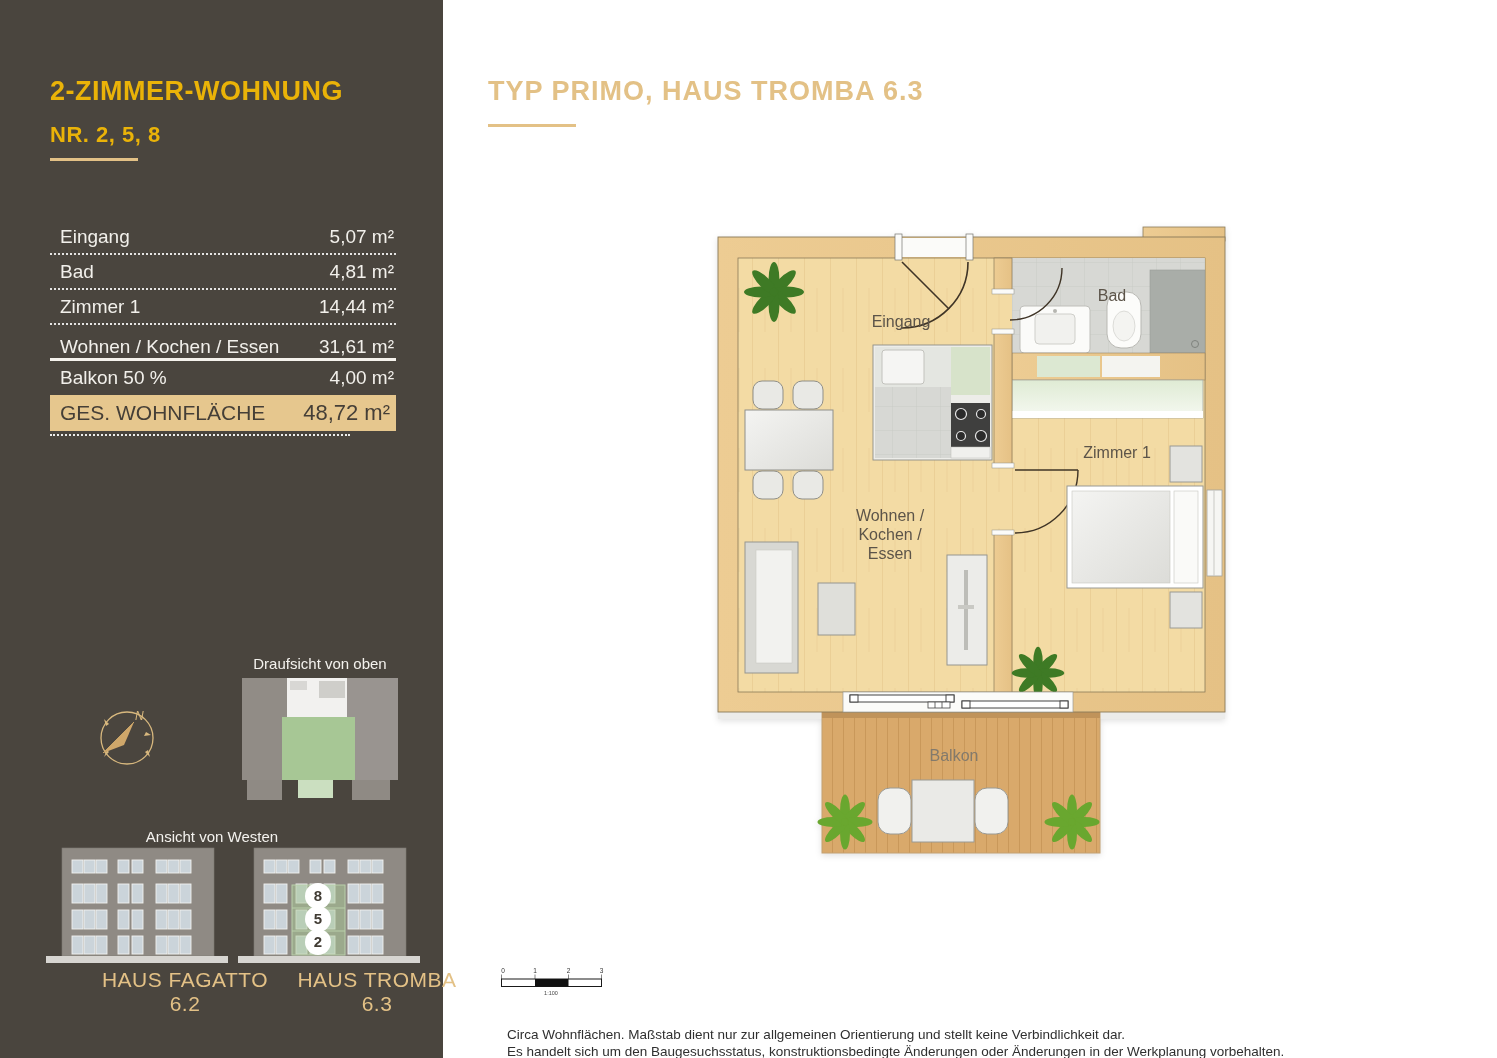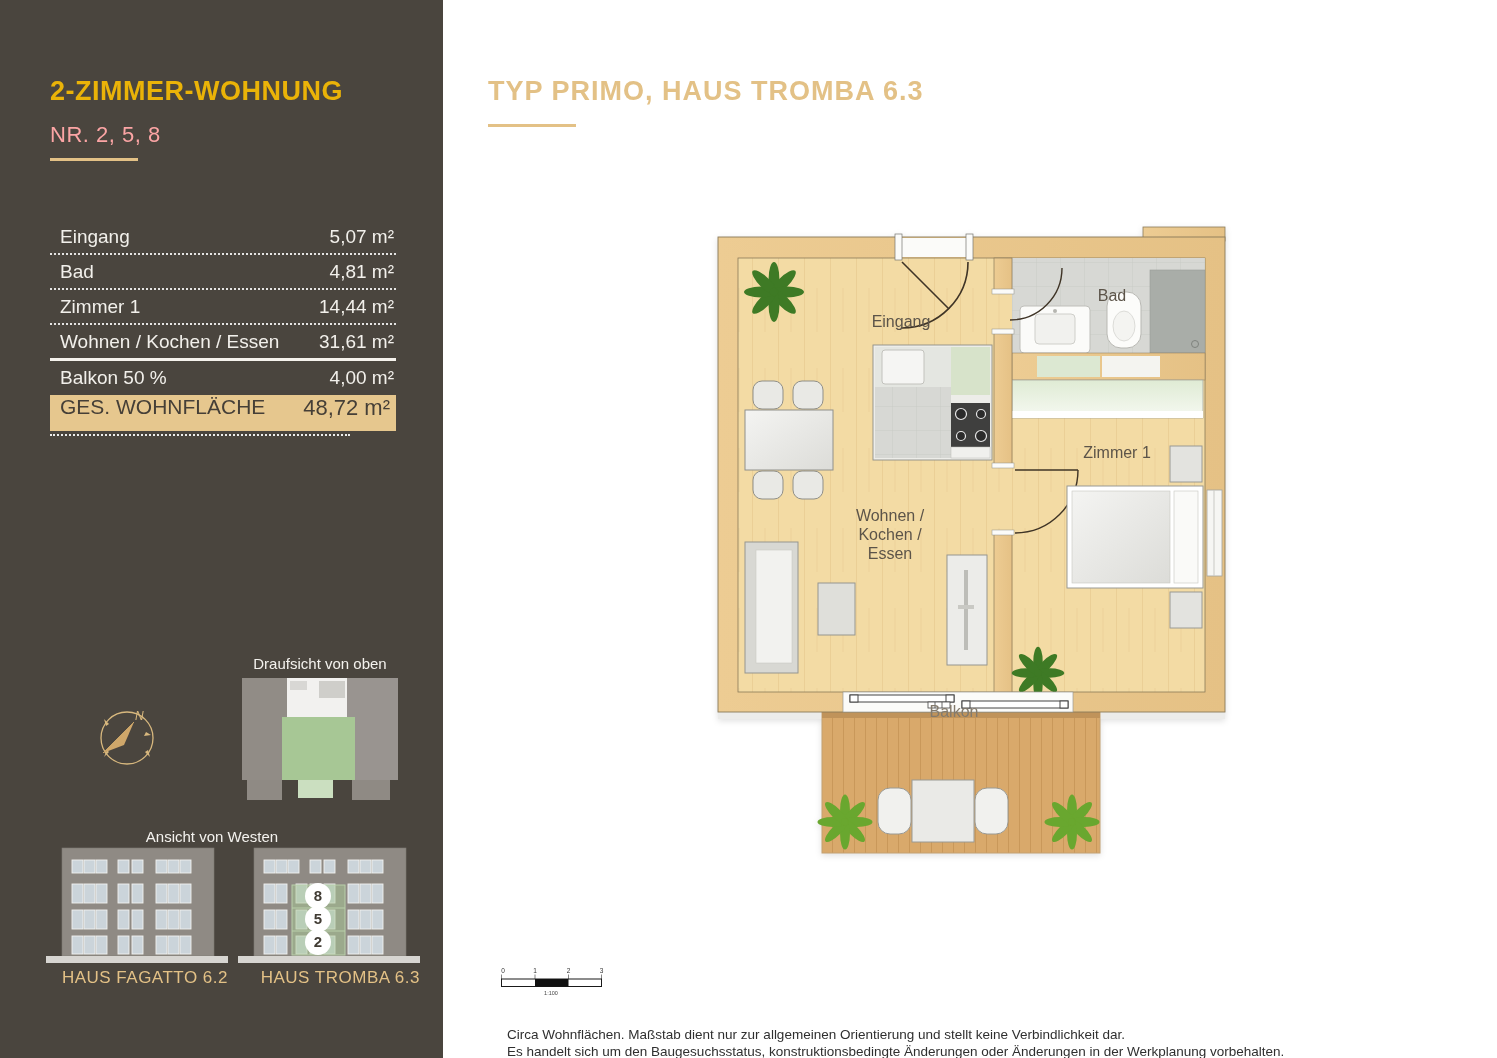--- a/index.html
+++ b/index.html
@@ -3,33 +3,33 @@
 <meta charset="utf-8">
 <style>
   html,body{margin:0;padding:0;}
   body{
     width:1497px;height:1058px;position:relative;overflow:hidden;
     background:#ffffff;font-family:"Liberation Sans",sans-serif;
   }
   
   .sidebar{position:absolute;left:0;top:0;width:443px;height:1058px;background:#4a453e;}
   .sb-title{position:absolute;left:50px;top:76px;color:#eab308;font-size:27px;font-weight:bold;letter-spacing:.5px;}
-  .sb-subtitle{position:absolute;left:50px;top:122px;color:#fca5a5;font-size:22px;font-weight:normal;letter-spacing:.5px;}
+  .sb-subtitle{position:absolute;left:50px;top:122px;color:#eab308;font-size:22px;font-weight:bold;letter-spacing:.5px;}
   .sb-rule{position:absolute;left:50px;top:158px;width:88px;height:3px;background:#e3c186;}
   .area-table{position:absolute;left:50px;top:220px;width:346px;}
   .arow{display:flex;justify-content:space-between;align-items:center;height:33px;
         color:#f2f0eb;font-size:19px;padding:0 2px 0 10px;}
   .arow.dotted{border-bottom:2px dotted rgba(255,255,255,.85);}
-  .arow.solid{border-bottom:3px solid #f5f2ec;}
-  .arow-total{display:flex;justify-content:space-between;height:36px;
+  .arow.solid{border-bottom:3px solid #f5f2ec;align-items:flex-end;}
+  .arow-total{display:flex;justify-content:space-between;align-items:center;height:36px;
         background:#e6c78e;color:#453f37;font-size:21px;padding:0 6px 0 10px;margin-top:1px;}
   .arow-total .val{font-weight:normal;font-size:22px;}
   .dotline{width:300px;border-bottom:2px dotted rgba(255,255,255,.9);margin-top:3px;}
   .sb-caption{position:absolute;color:#f4f2ee;font-size:15px;text-align:center;}
-  .bldg-label{position:absolute;color:#e3c186;font-size:17px;letter-spacing:.5px;text-align:right;}
+  .bldg-label{position:absolute;color:#e3c186;font-size:21px;letter-spacing:.5px;text-align:center;margin-left:48px;}
   
   .main-title{position:absolute;left:488px;top:76px;color:#e3c186;font-size:27px;font-weight:bold;letter-spacing:1px;}
   .main-rule{position:absolute;left:488px;top:124px;width:88px;height:3px;background:#e3c186;}
   .plan-wrap{position:absolute;left:700px;top:190px;width:575px;height:675px;}
   .plan-label{position:absolute;color:#5c5449;font-size:16px;text-align:center;line-height:19px;}
   .plan-label.light{color:#837a6c;}
   .scalebar{position:absolute;left:500px;top:966px;width:112px;height:34px;}
   .disclaimer{position:absolute;left:507px;top:1026px;width:800px;color:#2f2f2f;font-size:13.5px;line-height:17px;}
 </style>
 </head>
@@ -363,21 +363,21 @@
 </div>
 
 <div class="plan-label" style="left:836px;top:312px;width:130px;">Eingang</div>
 <div class="plan-label" style="left:1062px;top:286px;width:100px;">Bad</div>
 <div class="plan-label" style="left:1057px;top:443px;width:120px;">Zimmer 1</div>
 <div class="plan-label" style="left:820px;top:506px;width:140px;">
   <div>Wohnen /</div>
   <div>Kochen /</div>
   <div>Essen</div>
 </div>
-<div class="plan-label light" style="left:904px;top:702px;width:100px;">Balkon</div>
+<div class="plan-label light" style="left:904px;top:746px;width:100px;">Balkon</div>
 
 <svg class="scalebar" viewBox="0 0 112 34">
   <text x="3" y="7" text-anchor="middle" font-size="6.5" fill="#333">0</text>
   <text x="35" y="7" text-anchor="middle" font-size="6.5" fill="#333">1</text>
   <text x="68.5" y="7" text-anchor="middle" font-size="6.5" fill="#333">2</text>
   <text x="101.5" y="7" text-anchor="middle" font-size="6.5" fill="#333">3</text>
   <line x1="1.5" y1="8.5" x2="1.5" y2="13" stroke="#333" stroke-width=".6"></line>
   <line x1="35" y1="8.5" x2="35" y2="13" stroke="#333" stroke-width=".6"></line>
   <line x1="68.5" y1="8.5" x2="68.5" y2="13" stroke="#333" stroke-width=".6"></line>
   <line x1="101.5" y1="8.5" x2="101.5" y2="13" stroke="#333" stroke-width=".6"></line>

